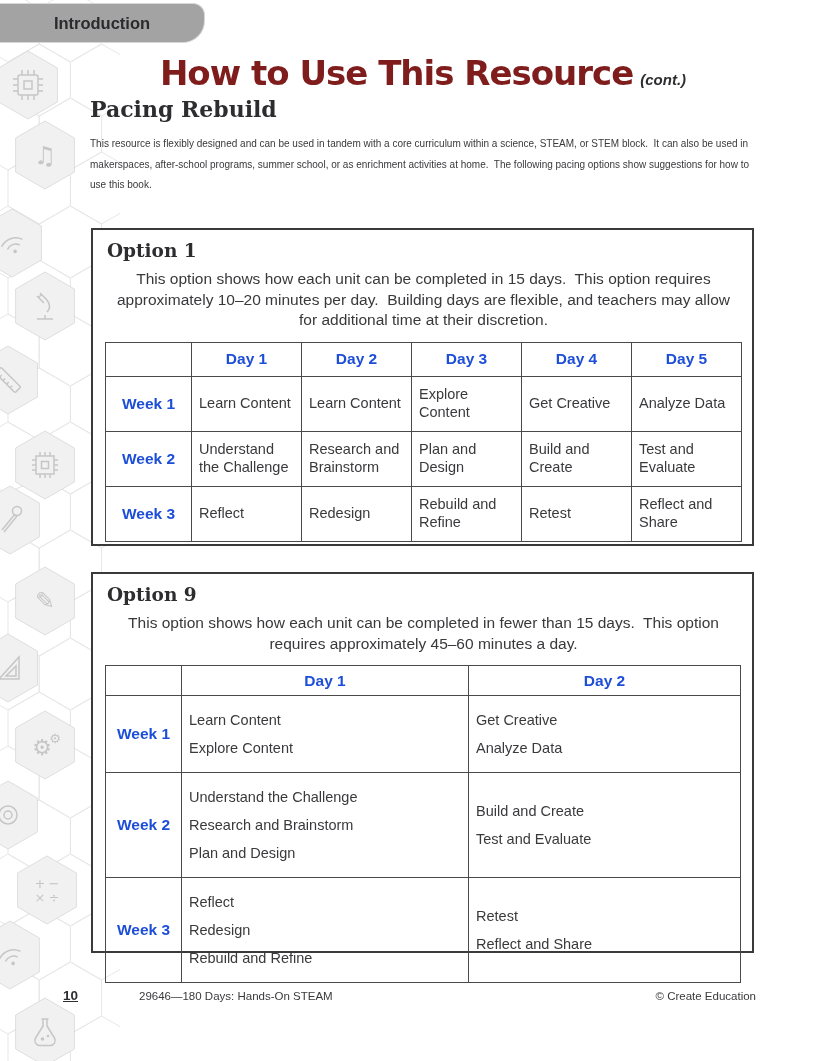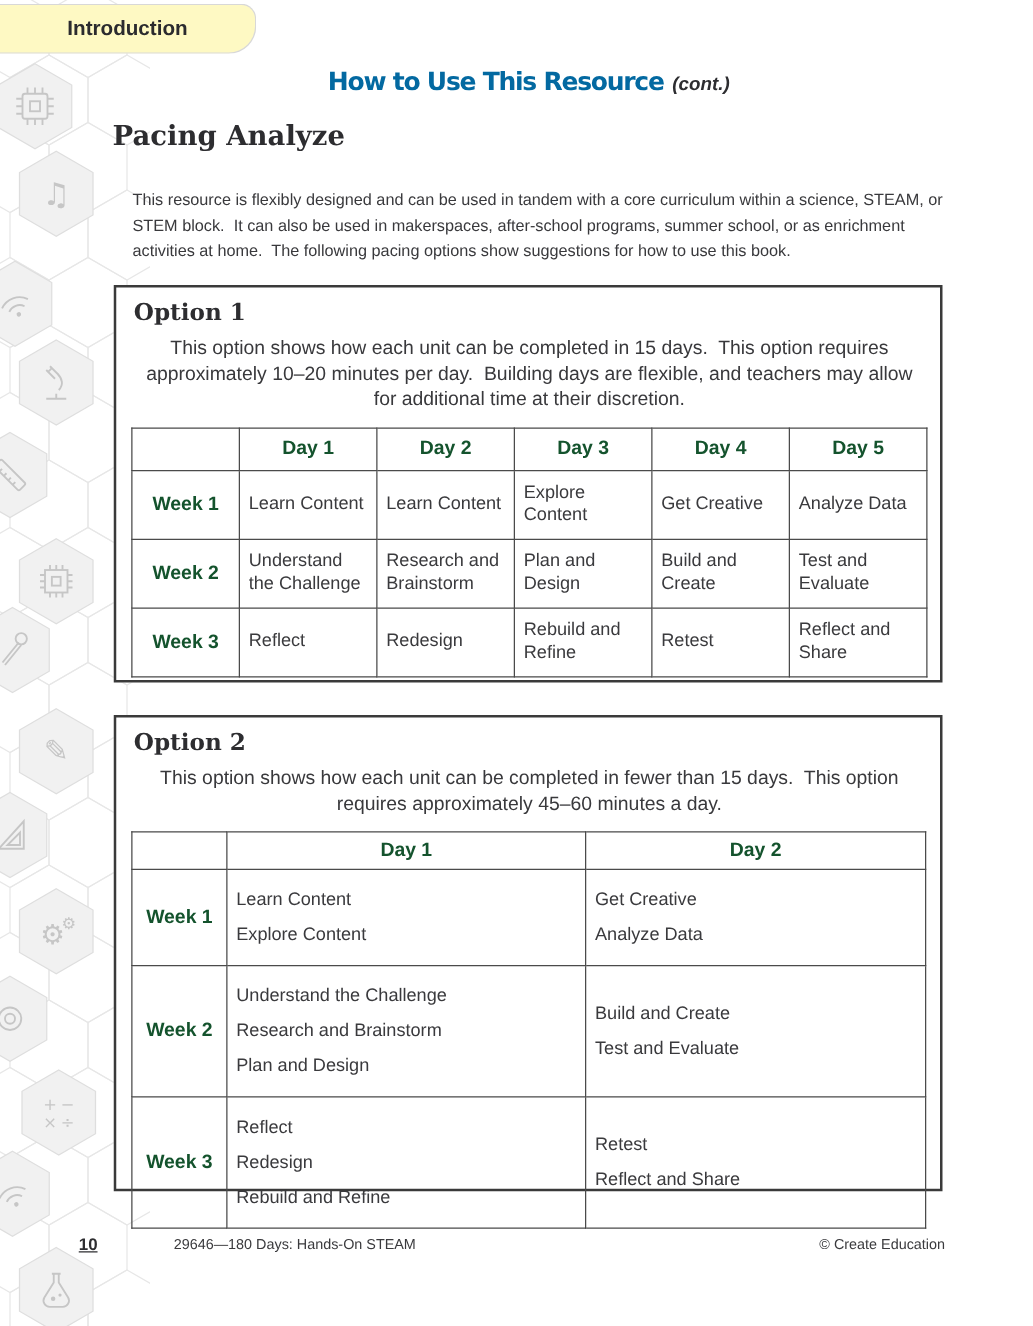--- a/index.html
+++ b/index.html
@@ -6,44 +6,44 @@
   .page{position:relative;width:826px;height:1061px;background:#fff;overflow:hidden;
         font-family:"Liberation Sans",sans-serif;color:#39393c;}
   .hexes{position:absolute;left:0;top:0;z-index:0;pointer-events:none;}
   .hexes .grid polygon{fill:none;stroke:#e7e7e7;stroke-width:1;}
   .hexes .iconhex .cell{fill:#f1f1f1;stroke:#dedede;stroke-width:1;}
   .hexes .iconhex path, .hexes .iconhex rect, .hexes .iconhex circle{fill:none;stroke:#c6c6c6;stroke-width:1.5;}
   .hexes .iconhex circle.dot{fill:#c6c6c6;stroke:none;}
   .hexes .iconhex text{fill:#c6c6c6;stroke:none;font-family:"DejaVu Sans",sans-serif;text-anchor:middle;}
 
   .tab{position:absolute;top:3px;left:0;width:204px;height:38px;z-index:2;
-       background:#fef9c3;border:1px solid #d8d8d8;border-left:none;
+       background:#a3a3a3;border:1px solid #d8d8d8;border-left:none;
        border-radius:0 12px 22px 0;display:flex;align-items:center;justify-content:center;
        font-weight:bold;font-size:16.5px;color:#2b2b2e;}
 
   .content{position:absolute;left:90px;top:0;width:666px;z-index:1;}
   .title-row{position:absolute;top:53px;width:100%;text-align:center;white-space:nowrap;}
-  .title-main{font-family:"DejaVu Sans",sans-serif;font-weight:800;font-size:20px;
-              letter-spacing:-1px;color:#0369a1;}
+  .title-main{font-family:"DejaVu Sans",sans-serif;font-weight:800;font-size:34px;
+              letter-spacing:-1px;color:#7f1d1d;}
   .title-cont{font-size:15px;font-style:italic;font-weight:600;color:#2d2d30;margin-left:7px;text-align:center;}
   .section-heading{position:absolute;top:96px;left:0;margin:0;font-family:"DejaVu Serif",serif;
                    font-size:22px;color:#2d2d30;}
-  .intro{position:absolute;top:134px;left:0;width:660px;margin:16px;font-size:13px;
+  .intro{position:absolute;top:134px;left:0;width:660px;margin:0;font-size:10px;
          line-height:20.5px;white-space:pre-wrap;}
 
   .option-box{position:absolute;left:1px;width:663px;box-sizing:border-box;
               border:2px solid #3a3a3a;background:#fff;padding:8px 12px 0 12px;}
   .option1{top:228px;height:318px;}
   .option2{top:572px;height:381px;}
   .option-heading{font-family:"DejaVu Serif",serif;font-size:18.5px;color:#2d2d30;margin:2px 0 8px 2px;}
   .option-desc{font-size:15.5px;line-height:20.5px;margin:0 0 11px 2px;white-space:pre-wrap;text-align:center;}
 
   table.sched{border-collapse:collapse;table-layout:fixed;margin-left:0;}
   table.sched th,table.sched td{border:1px solid #4a4a4a;}
-  table.sched th{font-size:15.5px;font-weight:bold;color:#14532d;text-align:center;vertical-align:middle;}
+  table.sched th{font-size:15.5px;font-weight:bold;color:#1d4ed8;text-align:center;vertical-align:middle;}
   table.sched td{font-size:14.5px;color:#3a3a3d;text-align:left;vertical-align:middle;
                  padding:4px 7px;line-height:1.18;}
   .t1{width:636px;}
   .t1 thead tr{height:34px;}
   .t1 tbody tr{height:55px;}
   .t2{width:635px;}
   .t2 thead tr{height:30px;}
   .t2 td{padding:2px 6px 2px 14px;}
   .t2 td .line{margin:12px 0;line-height:16px;}
 
@@ -186,21 +186,21 @@
   <div class="tab">
     <span>Introduction</span>
   </div>
 
   <div class="content">
 
     <div class="title-row">
       <span class="title-main">How to Use This Resource</span><span class="title-cont">(cont.)</span>
     </div>
 
-    <h2 class="section-heading">Pacing Analyze</h2>
+    <h2 class="section-heading">Pacing Rebuild</h2>
 
     <p class="intro">This resource is flexibly designed and can be used in tandem with a core curriculum within a science, STEAM, or STEM block.  It can also be used in makerspaces, after-school programs, summer school, or as enrichment activities at home.  The following pacing options show suggestions for how to use this book.</p>
 
     <section class="option-box option1">
       <h3 class="option-heading">Option 1</h3>
       <p class="option-desc">This option shows how each unit can be completed in 15 days.  This option requires approximately 10–20 minutes per day.  Building days are flexible, and teachers may allow for additional time at their discretion.</p>
       <table class="sched t1">
         <colgroup>
             <col style="width:86px">
             <col style="width:110px">
@@ -242,21 +242,21 @@
             <td>Redesign</td>
             <td>Rebuild and Refine</td>
             <td>Retest</td>
             <td>Reflect and Share</td>
           </tr>
         </tbody>
       </table>
     </section>
 
     <section class="option-box option2">
-      <h3 class="option-heading">Option 2</h3>
+      <h3 class="option-heading">Option 9</h3>
       <p class="option-desc">This option shows how each unit can be completed in fewer than 15 days.  This option requires approximately 45–60 minutes a day.</p>
       <table class="sched t2">
         <colgroup>
             <col style="width:76px">
             <col style="width:287px">
             <col style="width:272px">
           </colgroup>
         <thead>
           <tr>
             <th></th>

